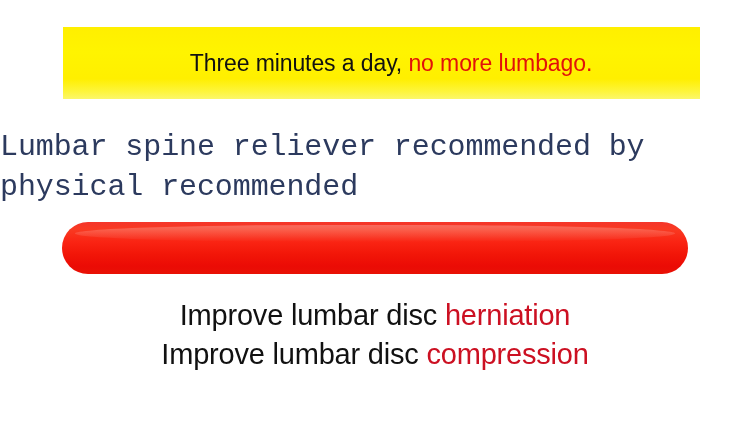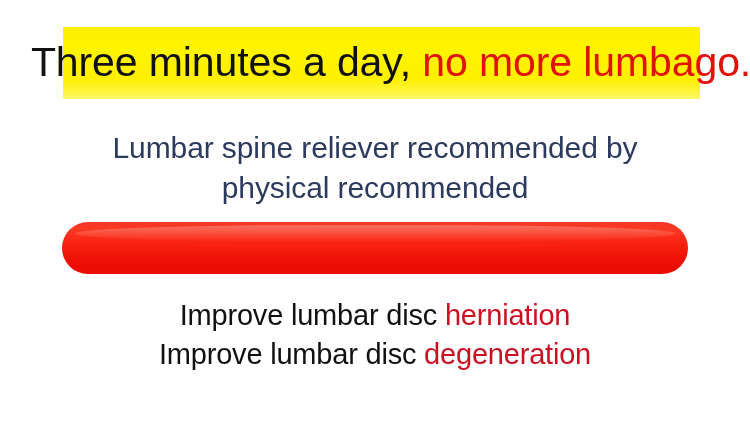--- a/index.html
+++ b/index.html
@@ -35,42 +35,42 @@
                 #ffef00 72%,
                 #fdf53d 90%,
                 #fbf76a 100%);
     display: flex;
     align-items: center;
     justify-content: center;
     box-sizing: border-box;
     padding: 0 10px;
   }
   .headline-text {
-    font-size: 41px;
+    font-size: 23px;
     line-height: 1.05;
     color: #111111;
     white-space: nowrap;
     letter-spacing: -0.1px;
     margin-left: 19px;
   }
   .headline-text .accent {
     color: #e21109;
   }
 
   
   .subheading {
     position: absolute;
     left: 0;
     top: 128px;
     width: 750px;
-    text-align: center;
     color: #2c3a5e;
     font-size: 30px;
     line-height: 1.32;
     letter-spacing: -0.1px;
+    font-family: Liberation Mono, monospace;
   }
 
   
   .benefit-pill {
     position: absolute;
     left: 62px;
     top: 222px;
     width: 626px;
     height: 52px;
     border-radius: 26px;
@@ -140,16 +140,16 @@
     <div>Lumbar spine reliever recommended by</div>
     <div>physical recommended</div>
   </div>
 
   <div class="benefit-pill">
     <div class="pill-gloss"></div>
   </div>
 
   <div class="improvement-list">
     <div class="improvement-line"><span>Improve lumbar disc </span><span class="accent">herniation</span></div>
-    <div class="improvement-line"><span>Improve lumbar disc </span><span class="accent">degeneration</span></div>
+    <div class="improvement-line"><span>Improve lumbar disc </span><span class="accent">compression</span></div>
   </div>
 
 </div>
 
 </body></html>

